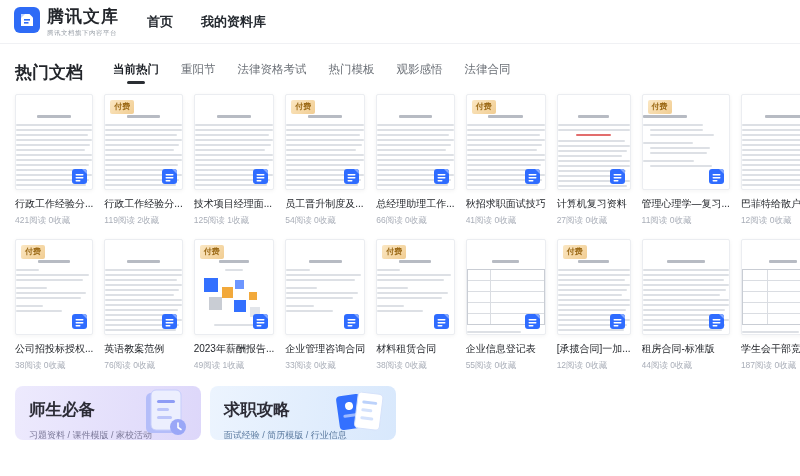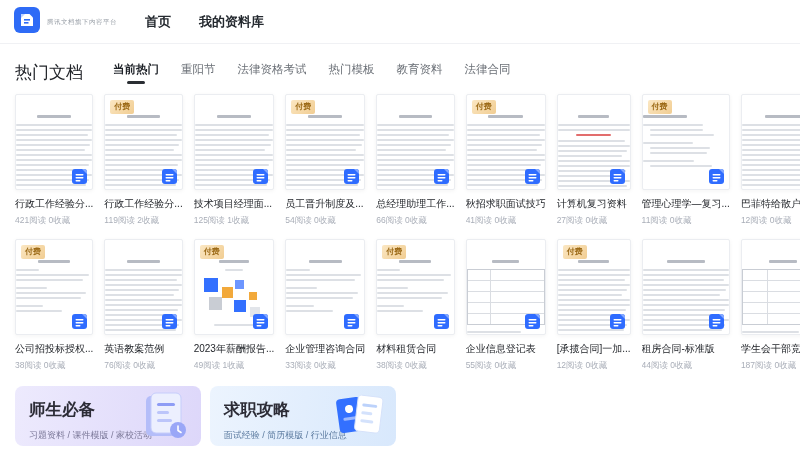--- a/index.html
+++ b/index.html
@@ -17,21 +17,21 @@
   .search { margin-left:26px; width:258px; height:28px; background:#f4f5f7;
     border-radius:4px; display:flex; align-items:center; padding:0 9px; gap:6px; }
   .search input { border:none; outline:none; background:transparent; font-size:12px;
     width:100%; color:#333; font-family:inherit; }
   .search input::placeholder { color:#c0c4cc; }
   .login-btn { margin-left:auto; background:#2e6bf6; color:#fff; font-size:12px;
     padding:6px 13px; border:none; border-radius:4px; cursor:pointer; font-family:inherit; }
 
   
   .section-head { display:flex; align-items:flex-end; padding:17px 15px 0; gap:26px; }
-  .section-title { font-size:17px; font-weight:400; margin-right:4px; }
+  .section-title { font-size:17px; font-weight:700; margin-right:4px; }
   .tabs { display:flex; gap:22px; align-items:flex-end; }
   .tab { font-size:11.5px; color:#6b7077; cursor:pointer; position:relative; padding-bottom:7px; }
   .tab.active { color:#1f2329; font-weight:700; }
   .tab.active::after { content:""; position:absolute; left:50%; transform:translateX(-50%);
     bottom:0; width:18px; height:3px; border-radius:2px; background:#2a2e33; }
 
   
   .grid { display:grid; grid-template-columns:repeat(9,1fr); gap:12px 11px; padding:10px 15px 0; }
   .card { cursor:pointer; }
   .thumb { position:relative; height:96px; background:#fff; border:1px solid #ebedf1;
@@ -60,21 +60,21 @@
   .sq.g2 { width:10px;height:10px;background:#e2e5ea;left:55px;top:31px; }
   .paid { position:absolute; top:5px; left:5px; z-index:2; font-size:8px; line-height:1;
     font-weight:700; padding:3px 4px; border-radius:2px; color:#9c6a17;
     background:linear-gradient(135deg,#fbe7c3,#f1cd92); }
   .docicon { position:absolute; right:5px; bottom:5px; width:15px; height:15px; z-index:2; }
   .doc-title { margin-top:7px; font-size:10px; color:#23262b; white-space:nowrap; overflow:hidden; }
   .doc-stats { margin-top:4px; font-size:8.5px; color:#a9aeb8; white-space:nowrap; overflow:hidden; }
 
   
   .banners { display:grid; grid-template-columns:repeat(4,1fr); gap:9px; padding:14px 15px 0; }
-  .banner { position:relative; height:60px; border-radius:8px; padding:13px 14px; overflow:hidden; cursor:pointer; }
+  .banner { position:relative; height:54px; border-radius:8px; padding:13px 14px; overflow:hidden; cursor:pointer; }
   .banner .b-title { font-size:16.5px; font-weight:700; color:#2c2c36; }
   .banner .b-sub { font-size:9px; margin-top:8px; }
   .banner svg { position:absolute; right:10px; top:50%; transform:translateY(-50%); }
   .banner.v1 { background:linear-gradient(100deg,#edeafd,#ddd7fa); }
   .banner.v1 .b-sub { color:#7b7898; }
   .banner.v2 { background:linear-gradient(100deg,#fdeef1,#fbd8e0); }
   .banner.v2 .b-sub { color:#a06b79; }
   .banner.v3 { background:linear-gradient(100deg,#ecf4fe,#d8e8fc); }
   .banner.v3 .b-sub { color:#5c7ba0; }
   .banner.v4 { background:linear-gradient(100deg,#fdf3e1,#fae3bf); }
@@ -88,41 +88,42 @@
     <span>
       <svg width="26" height="26" viewBox="0 0 26 26">
         <rect width="26" height="26" rx="6" fill="#2e6bf6"></rect>
         <path d="M7 7h8.5l3.5 3.5V19H7z" fill="#fff"></path>
         <path d="M7 7h4L7 11z" fill="#bcd2ff"></path>
         <rect x="10" y="12" width="6" height="1.6" fill="#2e6bf6"></rect>
         <rect x="10" y="15" width="4.5" height="1.6" fill="#2e6bf6"></rect>
       </svg>
     </span>
     <span class="logo-text">
+      <div class="logo-title">腾讯文库</div>
       <div class="logo-tagline">腾讯文档旗下内容平台</div>
     </span>
   </div>
   <div class="nav">
     <span class="nav-item">首页</span>
     <span class="nav-item">我的资料库</span>
   </div>
 </div>
 
 <div class="section-head">
   <span class="section-title">热门文档</span>
   <div class="tabs">
   <span class="tab active">当前热门</span>
 
   <span class="tab">重阳节</span>
 
   <span class="tab">法律资格考试</span>
 
   <span class="tab">热门模板</span>
 
-  <span class="tab">教育资料</span>
+  <span class="tab">观影感悟</span>
 
   <span class="tab">法律合同</span>
 </div>
 </div>
 
 <div class="grid">
   <div class="card">
     <div class="thumb">
       
       <span class="thumb-body"><i class="ln t" style="width: 44%;"></i><i class="ln" style="width: 100%;"></i><i class="ln" style="width: 100%;"></i><i class="ln" style="width: 94%;"></i><i class="ln" style="width: 100%;"></i><i class="ln" style="width: 97%;"></i><i class="ln" style="width: 90%;"></i><i class="ln" style="width: 100%;"></i><i class="ln" style="width: 100%;"></i><i class="ln" style="width: 95%;"></i><i class="ln" style="width: 88%;"></i><i class="ln" style="width: 100%;"></i><i class="ln" style="width: 96%;"></i><i class="ln" style="width: 92%;"></i><i class="ln" style="width: 60%;"></i></span>

